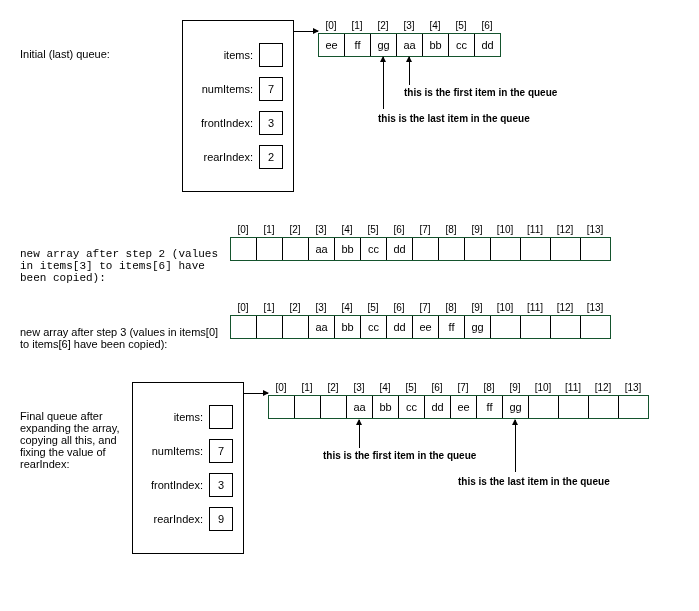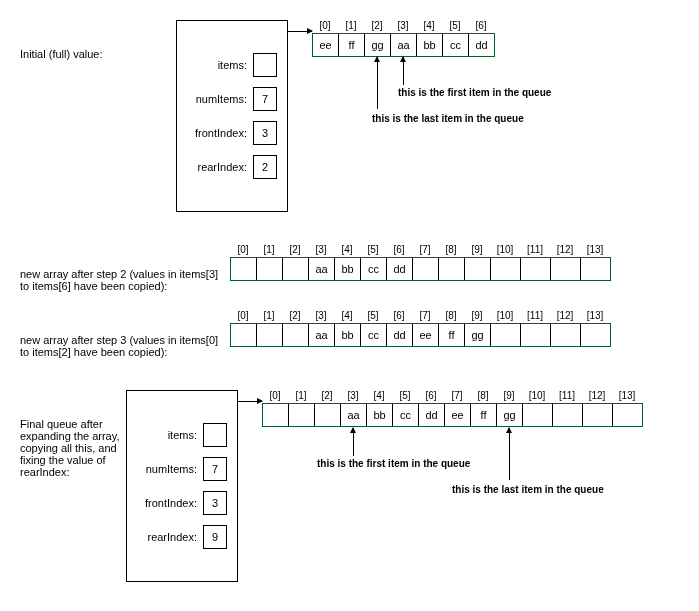--- a/index.html
+++ b/index.html
@@ -19,22 +19,22 @@
     width: 150px;
     flex-shrink: 0;
     padding-top: 28px;
     font-size: 11px;
   }
   .section-label.no-struct {
     padding-top: 24px;
   }
   .struct-box {
     border: 1px solid black;
-    padding: 22px 10px;
-    margin-left: 6px;
+    padding: 12px 10px;
+    margin-left: 12px;
     flex-shrink: 0;
   }
   .field-row {
     display: flex;
     align-items: center;
     margin: 10px 0;
   }
   .field-label {
     width: 60px;
     text-align: right;
@@ -121,21 +121,21 @@
     top: -3px;
     border-top: 3.5px solid transparent;
     border-bottom: 3.5px solid transparent;
     border-left: 6px solid black;
   }
 </style>
 </head>
 <body>
 
 <div class="section">
-  <div class="section-label">Initial (full) value:</div>
+  <div class="section-label">Initial (last) queue:</div>
   <div class="struct-box">
     <div class="field-row">
       <div class="field-label">items:</div>
       <div class="field-cell"></div>
     </div>
     <div class="field-row">
       <div class="field-label">numItems:</div>
       <div class="field-cell">7</div>
     </div>
     <div class="field-row">
@@ -172,21 +172,21 @@
     <div class="arrow-area">
       <div class="vline" style="left:91px; top:0; height:28px;"></div>
       <div class="anno" style="left:86px; top:30px;">this is the first item in the queue</div>
       <div class="vline" style="left:65px; top:0; height:52px;"></div>
       <div class="anno" style="left:60px; top:56px;">this is the last item in the queue</div>
     </div>
   </div>
 </div>
 
 <div class="section" style="margin-bottom:18px;">
-  <div class="section-label no-struct" style="width:210px;">new array after step 2 (values in items[3] to items[6] have been copied):</div>
+  <div class="section-label no-struct" style="width:210px;font-family:Liberation Mono, monospace;">new array after step 2 (values in items[3] to items[6] have been copied):</div>
   <div class="array-block">
     <div class="idx-row">
       <div class="idx">[0]</div>
       <div class="idx">[1]</div>
       <div class="idx">[2]</div>
       <div class="idx">[3]</div>
       <div class="idx">[4]</div>
       <div class="idx">[5]</div>
       <div class="idx">[6]</div>
       <div class="idx">[7]</div>
@@ -210,21 +210,21 @@
       <div class="cell"></div>
       <div class="cell wide"></div>
       <div class="cell wide"></div>
       <div class="cell wide"></div>
       <div class="cell wide"></div>
     </div>
   </div>
 </div>
 
 <div class="section">
-  <div class="section-label no-struct" style="width:210px;">new array after step 3 (values in items[0] to items[2] have been copied):</div>
+  <div class="section-label no-struct" style="width:210px;">new array after step 3 (values in items[0] to items[6] have been copied):</div>
   <div class="array-block">
     <div class="idx-row">
       <div class="idx">[0]</div>
       <div class="idx">[1]</div>
       <div class="idx">[2]</div>
       <div class="idx">[3]</div>
       <div class="idx">[4]</div>
       <div class="idx">[5]</div>
       <div class="idx">[6]</div>
       <div class="idx">[7]</div>

